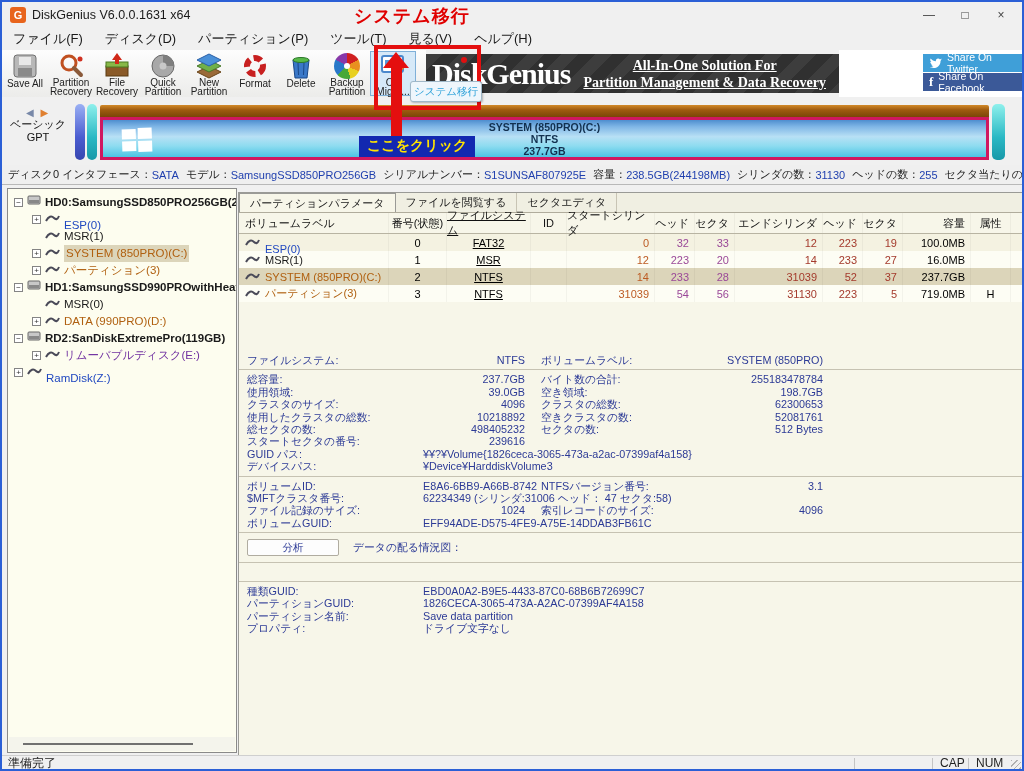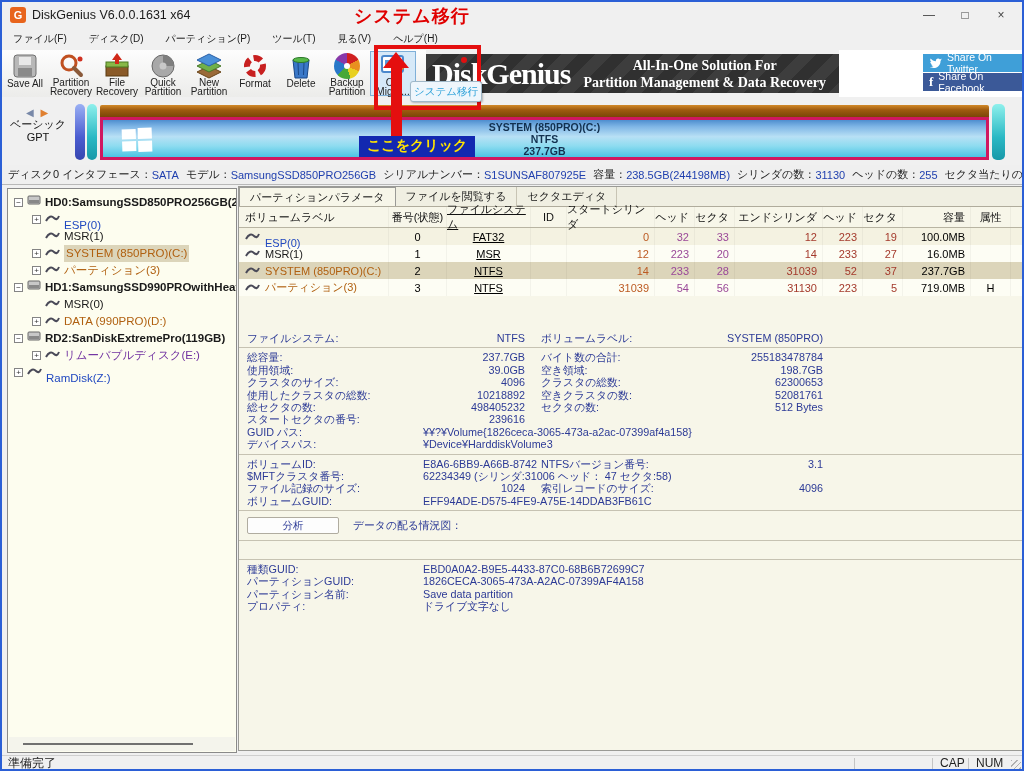--- a/index.html
+++ b/index.html
@@ -11,42 +11,42 @@
   .titlebar { position:absolute; left:0; top:0; width:100%; height:26px; background:#f0f0f0; }
   .app-icon { position:absolute; left:8px; top:5px; width:16px; height:16px; background:#e8641c;
               border-radius:3px; color:#fff; font-size:11px; font-weight:bold; text-align:center; line-height:16px; }
   .app-title { position:absolute; left:30px; top:6px; font-size:12.5px; color:#1a1a1a;text-align:right; }
   .red-title { position:absolute; left:352px; top:2px; font-size:18px; font-weight:bold; color:#e00000; letter-spacing:1px; }
   .winctl { position:absolute; top:0; height:26px; width:34px; text-align:center; line-height:26px; font-size:12px; color:#444; }
   .ctl-min { right:76px; } .ctl-max { right:40px; } .ctl-close { right:4px; }
 
   
   .menubar { position:absolute; left:0; top:26px; width:100%; height:22px; background:#f0f0f0; display:flex; align-items:center; }
-  .menu-item { font-size:10px; color:#1a1a1a; padding:0 11px; }
+  .menu-item { font-size:13px; color:#1a1a1a; padding:0 11px; }
 
   
   .toolbar { position:absolute; left:0; top:48px; width:424px; height:47px;
              background:linear-gradient(#fdfdfd,#ececea); display:flex; }
   .tbtn { width:46px; margin:1px 0; display:flex; flex-direction:column; align-items:center; justify-content:flex-start; padding-top:1px; }
   .tbtn .ticon { height:28px; display:flex; align-items:center; justify-content:center; }
   .tbtn .tlabel { font-size:10px; line-height:8.5px; color:#222; text-align:center; }
   .tbtn-os { background:#d6e9f8; border:1px solid #7fb0d8; }
   .pie-icon { width:26px; height:26px; border-radius:50%;
     background:conic-gradient(#d02020 0 60deg,#e89020 60deg 115deg,#e8d020 115deg 165deg,#48a838 165deg 225deg,#2878c8 225deg 300deg,#8838a8 300deg 360deg);
     position:relative; }
   .pie-icon::after { content:""; position:absolute; left:10px; top:10px; width:6px; height:6px; background:#fff; border-radius:50%; }
 
   
   .banner { position:absolute; left:424px; top:52px; width:413px; height:39px;
     background:repeating-linear-gradient(135deg,#3d3d3d 0 12px,#303030 12px 24px); display:flex; align-items:center; overflow:hidden; }
   .brand { position:relative; font-family:"Liberation Serif","DejaVu Serif",serif; font-weight:bold;
            font-size:30px; color:#fff; margin-left:6px; letter-spacing:-1px; }
   .brand-dot { position:absolute; left:35px; top:3px; width:6px; height:6px; background:#e01010; border-radius:50%; }
   .banner-text { flex:1; text-align:center; color:#fff; font-weight:bold; font-size:14px; line-height:17px;
-                 font-family:"Liberation Serif","DejaVu Serif",serif; }
+                 font-family:"Liberation Serif","DejaVu Serif",serif;text-decoration:underline; }
   .share-area { position:absolute; left:837px; top:48px; width:185px; height:47px; background:#fff; }
   .share-btn { position:absolute; left:84px; width:102px; height:18px; color:#fff; font-size:10.5px;
                display:flex; align-items:center; padding-left:6px; gap:5px; }
   .share-tw { top:4px; background:#3f9fd8; }
   .share-fb { top:23px; background:#3b5998; }
   .fb-f { font-family:"Liberation Serif",serif; font-weight:bold; font-size:13px; }
 
   
   .diskarea { position:absolute; left:0; top:95px; width:100%; height:68px; background:#f0f0f0; }
   .disknav { position:absolute; left:6px; top:10px; width:60px; text-align:center; }
@@ -80,21 +80,21 @@
   .noexp { width:13px; flex:0 0 13px; }
   .ticn { margin-right:4px; flex:0 0 auto; }
   .tl { overflow:hidden; }
   .c-black { color:#1a1a1a; } .c-blue { color:#2048c0;margin-top:12px; } .c-orange { color:#b06010; } .c-purple { color:#7030a0; }
   .bold { font-weight:bold; }
   .tsel { background:#dcd5ba; padding:0 2px; }
   .tree-hscroll { position:absolute; left:1px; bottom:1px; width:226px; height:14px; background:#f4f4ec; }
   .tree-hthumb { position:absolute; left:14px; top:6px; width:170px; height:2px; background:#707070; }
 
   
-  .rpanel { position:absolute; left:236px; top:184px; width:786px; height:565px; background:#f7f6e9;
+  .rpanel { position:absolute; left:236px; top:190px; width:786px; height:565px; background:#f7f6e9;
             border:1px solid #9a9a96; }
   .tabs { display:flex; height:20px; background:#f0efe2; border-bottom:1px solid #b0ac9c; }
   .tab { font-size:11px; color:#1a1a1a; padding:0 10px; line-height:19px; border-right:1px solid #c8c4b4; }
   .tab-active { background:#f7f6e9; border:1px solid #9a9a96; border-bottom:none; font-weight:normal; }
 
   .grid-header, .grow { display:flex; font-size:11px; align-items:center; }
   .grid-header { height:21px; color:#111; border-bottom:1px solid #b8b4a2; }
   .grow { height:17px; }
   .rw { border-right:1px solid rgba(0,0,0,0.04); height:100%; display:flex; align-items:center; }
   .cl { width:150px; padding-left:6px; } .cn { width:58px; justify-content:center; }
@@ -506,21 +506,21 @@
       <span class="rw csc v-sc">31039</span>
       <span class="rw ch v-h">54</span>
       <span class="rw cs v-s">56</span>
       <span class="rw cec v-ec">31130</span>
       <span class="rw ch v-eh">223</span>
       <span class="rw cs v-es">5</span>
       <span class="rw ccap">719.0MB</span>
       <span class="rw cat">H</span>
     </div>
 
-    <div class="details" style="margin-top:36px">
+    <div class="details" style="margin-top:52px">
       <div class="drow">
         <span class="dl">ファイルシステム:</span>
           <span class="dv">NTFS</span>
         <span class="dl2">ボリュームラベル:</span>
           <span class="dv2">SYSTEM (850PRO)</span>
       </div>
       <div class="divider"></div>
       <div class="drow">
           <span class="dl">総容量:</span>
           <span class="dv">237.7GB</span>

